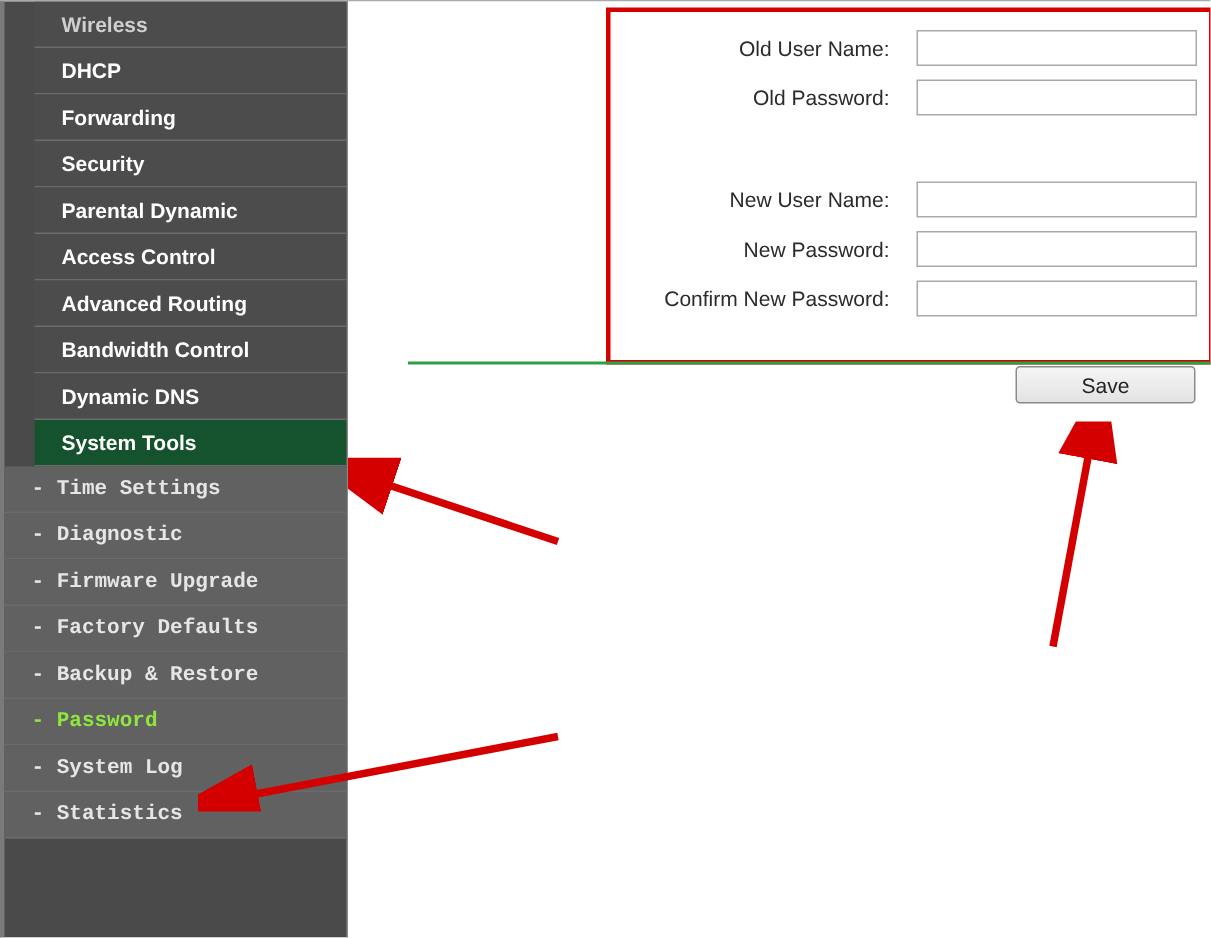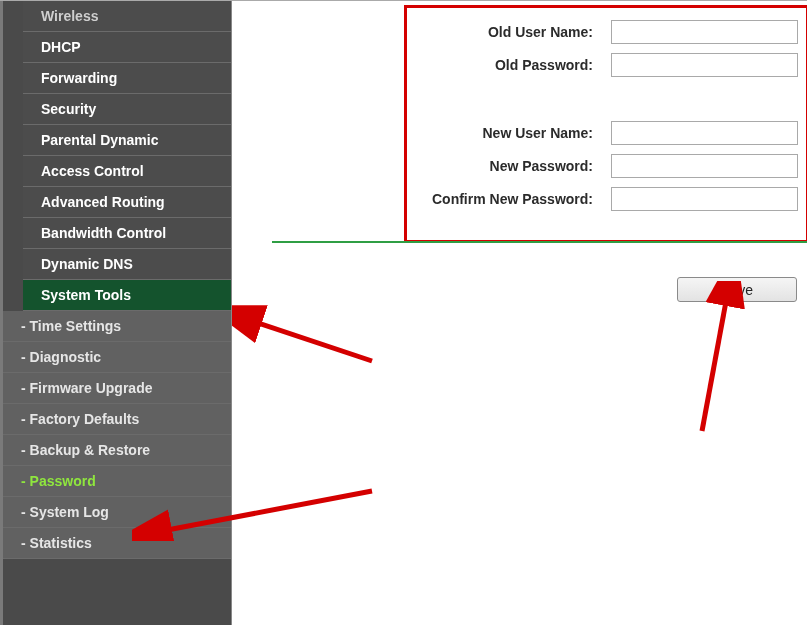--- a/index.html
+++ b/index.html
@@ -45,20 +45,21 @@
   }
   .menu-sub {
     padding: 7px 10px 7px 18px;
     color: #e6e6e6;
     font-weight: bold;
     font-size: 14px;
     border-bottom: 1px solid #6b6b6b;
     background: #616161;
     cursor: pointer;
     white-space: nowrap;
+    font-family: Liberation Mono, monospace;
   }
   .menu-sub.active-sub {
     color: #8fe63e;
   }
   .content {
     flex: 1;
     position: relative;
     padding: 0;
     background: #ffffff;
   }
@@ -75,21 +76,21 @@
     display: flex;
     align-items: center;
     margin-bottom: 9px;
   }
   .form-row.gap-above {
     margin-top: 44px;
   }
   .form-label {
     width: 215px;
     text-align: right;
-    font-weight: bold;
+    font-weight: normal;
     color: #2b2b2b;
     padding-right: 18px;
     font-size: 14px;
   }
   .form-input {
     flex: 1;
     height: 24px;
     border: 1px solid #a9a9a9;
     background: #fff;
     padding: 2px 4px;
@@ -97,21 +98,21 @@
   .green-rule {
     position: absolute;
     left: 40px;
     right: -2px;
     top: 240px;
     height: 2px;
     background: #2f9e44;
   }
   .save-row {
     position: absolute;
-    top: 276px;
+    top: 243px;
     right: 10px;
     padding-left: 12px;
   }
   .save-btn {
     width: 120px;
     height: 25px;
     background: linear-gradient(#f5f5f5,#e3e3e3);
     border: 1px solid #8a8a8a;
     border-radius: 3px;
     font-size: 14px;

